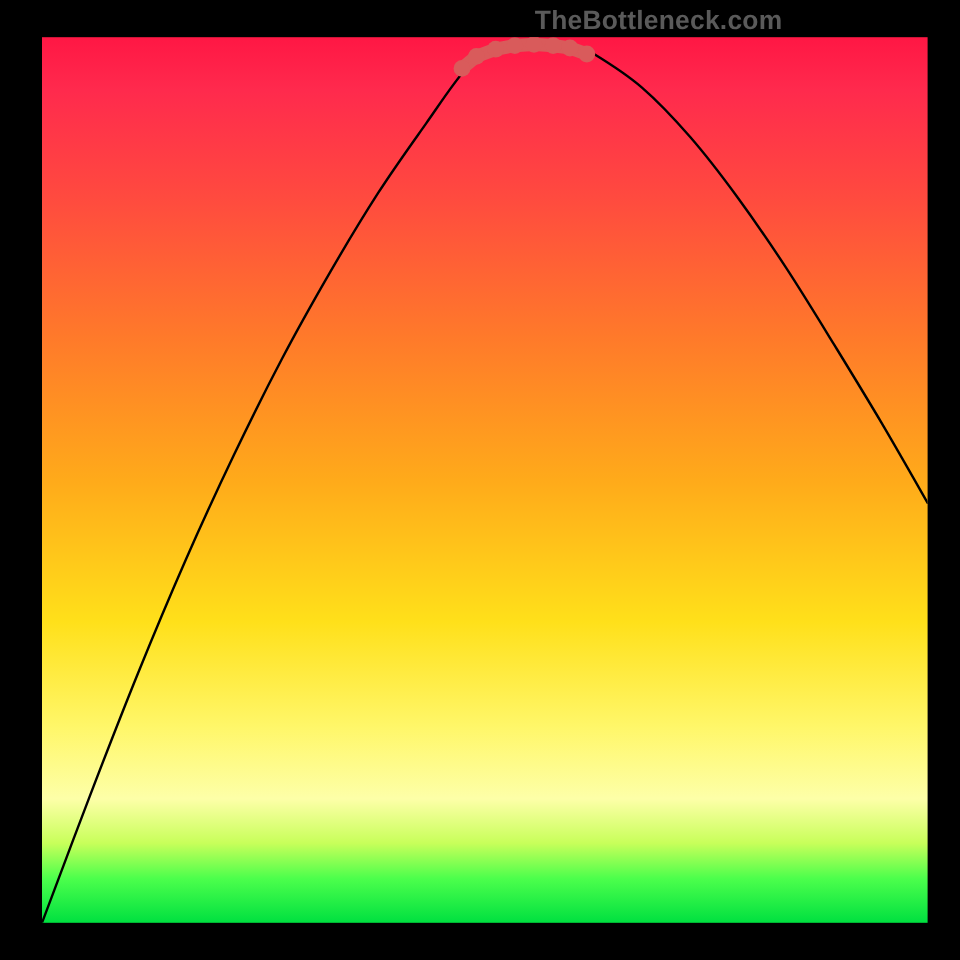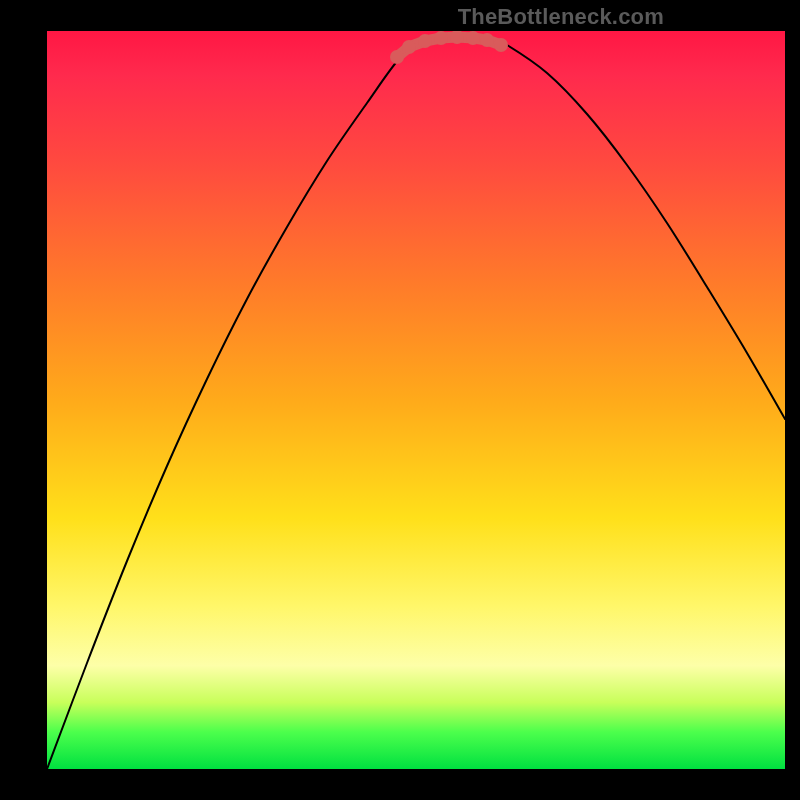--- a/index.html
+++ b/index.html
@@ -6,21 +6,21 @@
     margin: 0;
     padding: 0;
     width: 800px;
     height: 800px;
     background: #000000;
     overflow: hidden;
   }
   .frame {
     position: absolute;
     top: 0;
-    left: 16px;
+    left: 4px;
     width: 656px;
     height: 800px;
     background: #000000;
   }
   .plot-area {
     position: absolute;
     left: 31px;
     top: 31px;
     width: 738px;
     height: 738px;

